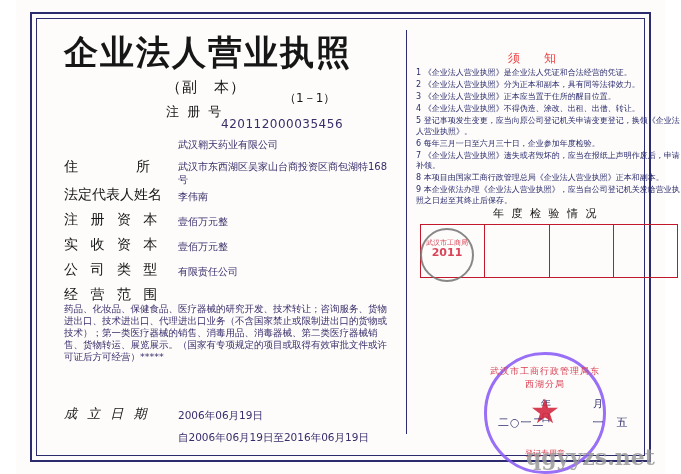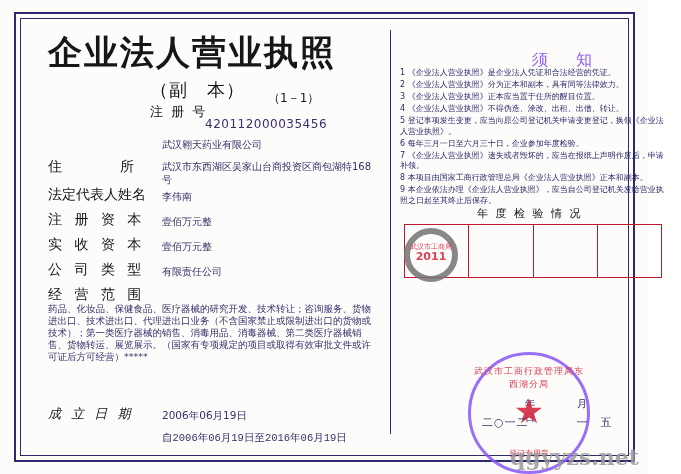--- a/index.html
+++ b/index.html
@@ -5,21 +5,21 @@
   html,body{margin:0;padding:0;}
   body{
     width:681px;height:474px;
     background:#ffffff;
     font-family:"DejaVu Sans","Liberation Sans",sans-serif;
     position:relative;
     overflow:hidden;
   }
   #license{
     position:absolute;
-    left:0;top:0;
+    left:16px;top:0;
     width:649px;height:474px;
     background:#fdfcfa;
   }
   
   .border-outer{
     position:absolute;
     left:14px;top:12px;right:14px;bottom:12px;
     border:2px solid #2b2b6e;
   }
   .border-inner{
@@ -41,21 +41,21 @@
     font-size:34px;
     font-weight:bold;
     letter-spacing:2px;
     color:#161616;
     font-family:"DejaVu Sans","Liberation Sans",sans-serif;
     white-space:nowrap;
   }
   .subtitle{
     position:absolute;
     left:150px;top:78px;
-    font-size:18px;
+    font-size:15px;
     color:#161616;
     letter-spacing:1px;
   }
   .copy-no{
     position:absolute;
     left:268px;top:90px;
     font-size:12px;
     color:#161616;
   }
   
@@ -109,24 +109,23 @@
   }
   .bottom-value{
     position:absolute;
     font-size:10.5px;
     color:#3a2d6b;
   }
   
   .notice-title{
     position:absolute;
     left:492px;top:50px;
-    font-size:16px;
+    font-size:12px;
     letter-spacing:6px;
-    color:#8b5cf6;
-    margin-left:40px;
+    color:#ef4444;
   }
   .notice-list{
     position:absolute;
     left:400px;top:68px;
     width:268px;
     font-size:8px;
     line-height:10.5px;
     color:#2b2b6e;
   }
   .notice-list div{margin-bottom:1.5px;}
@@ -147,21 +146,21 @@
   .inspect-cell{
     flex:1;
     border-right:1px solid #c2182b;
   }
   .inspect-cell:last-child{border-right:none;}
   
   .seal-small{
     position:absolute;
     left:404px;top:228px;
     width:54px;height:54px;
-    border:6px solid #737373;
+    border:2px solid #737373;
     border-radius:50%;
     color:#d4243c;
     opacity:.85;
     font-size:7px;
     text-align:center;
     line-height:9px;
     box-sizing:border-box;
     padding-top:9px;
   }
   .seal-small .yr{font-size:11px;font-weight:bold;}
@@ -255,21 +254,21 @@
 
   <div class="flabel" style="left:48px;top:261px;">公 司 类 型</div>
   <div class="fvalue" style="left:162px;top:265px;">有限责任公司</div>
 
   <div class="flabel" style="left:48px;top:286px;">经 营 范 围</div>
   <div class="scope-text" style="top:303px;">药品、化妆品、保健食品、医疗器械的研究开发、技术转让；咨询服务、货物进出口、技术进出口、代理进出口业务（不含国家禁止或限制进出口的货物或技术）；第一类医疗器械的销售、消毒用品、消毒器械、第二类医疗器械销售、货物转运、展览展示。（国家有专项规定的项目或取得有效审批文件或许可证后方可经营）*****</div>
 
   <div class="bottom-label" style="left:48px;top:405px;font-style:italic;">成 立 日 期</div>
   <div class="bottom-value" style="left:162px;top:409px;">2006年06月19日</div>
 
-  <div class="bottom-value" style="left:162px;top:431px;font-family:Liberation Mono, monospace;">自2006年06月19日至2016年06月19日</div>
+  <div class="bottom-value" style="left:162px;top:431px;">自2006年06月19日至2016年06月19日</div>
 
   <div class="notice-title">须　知</div>
   <div class="notice-list">
     <div>1 《企业法人营业执照》是企业法人凭证和合法经营的凭证。</div>
     <div>2 《企业法人营业执照》分为正本和副本，具有同等法律效力。</div>
     <div>3 《企业法人营业执照》正本应当置于住所的醒目位置。</div>
     <div>4 《企业法人营业执照》不得伪造、涂改、出租、出借、转让。</div>
     <div>5 登记事项发生变更，应当向原公司登记机关申请变更登记，换领《企业法人营业执照》。</div>
     <div>6 每年三月一日至六月三十日，企业参加年度检验。</div>
     <div>7 《企业法人营业执照》遗失或者毁坏的，应当在报纸上声明作废后，申请补领。</div>

